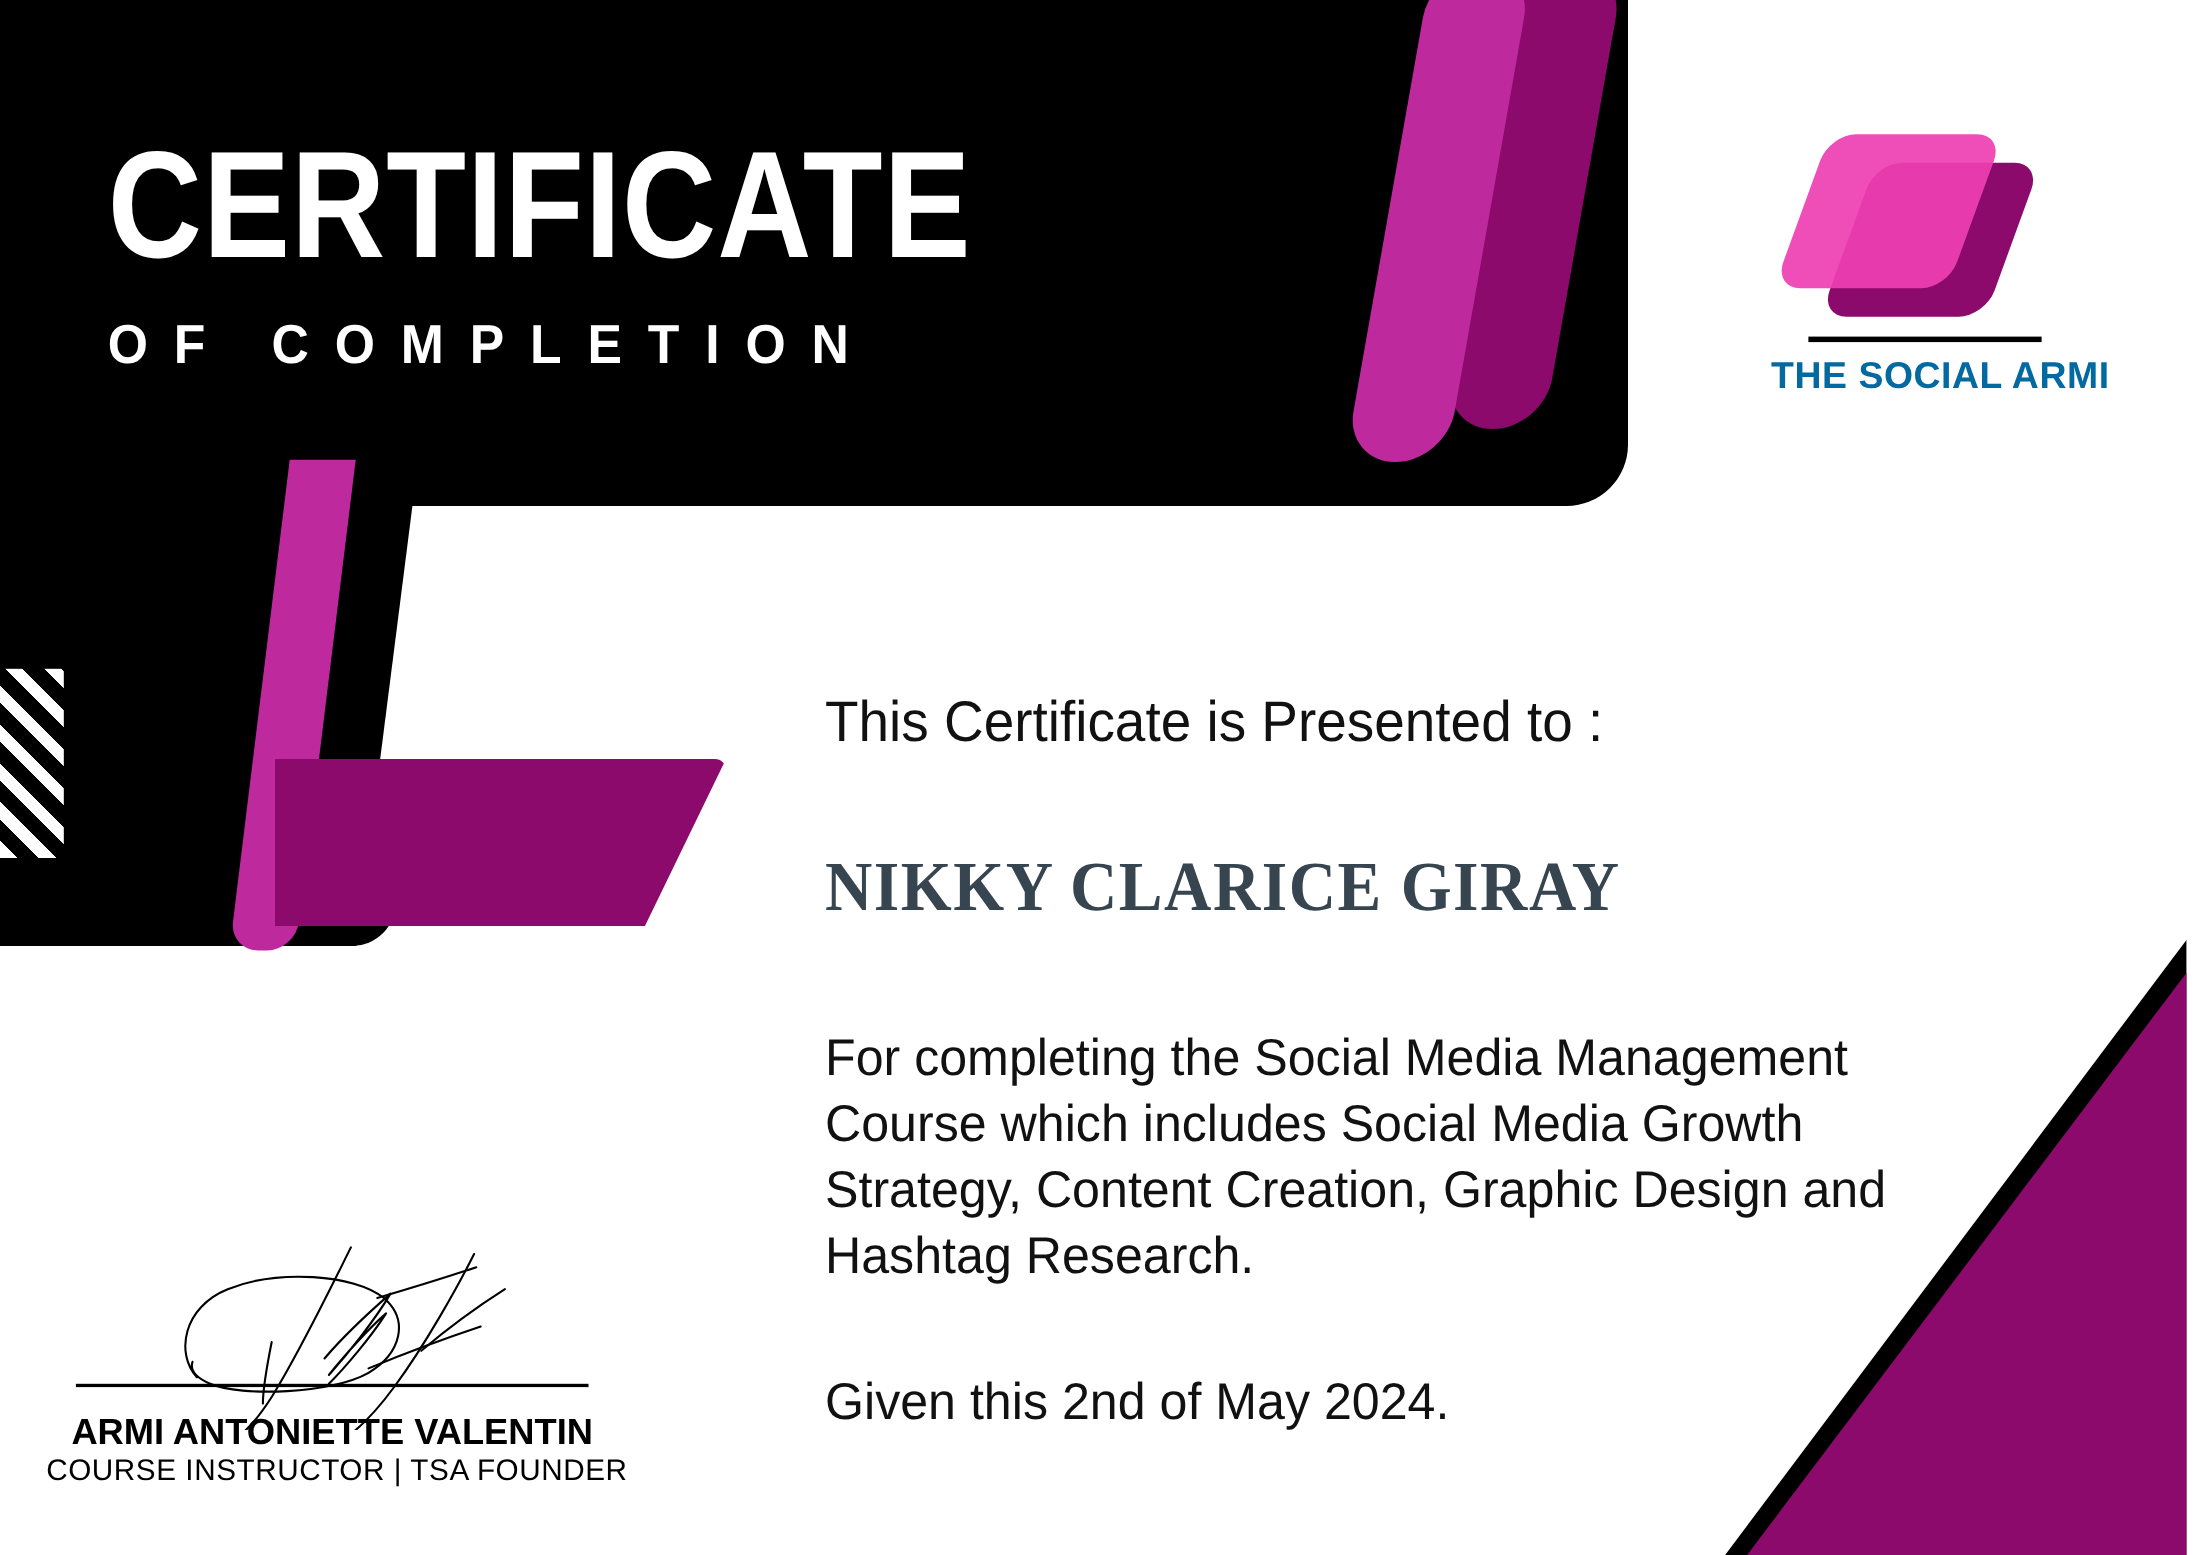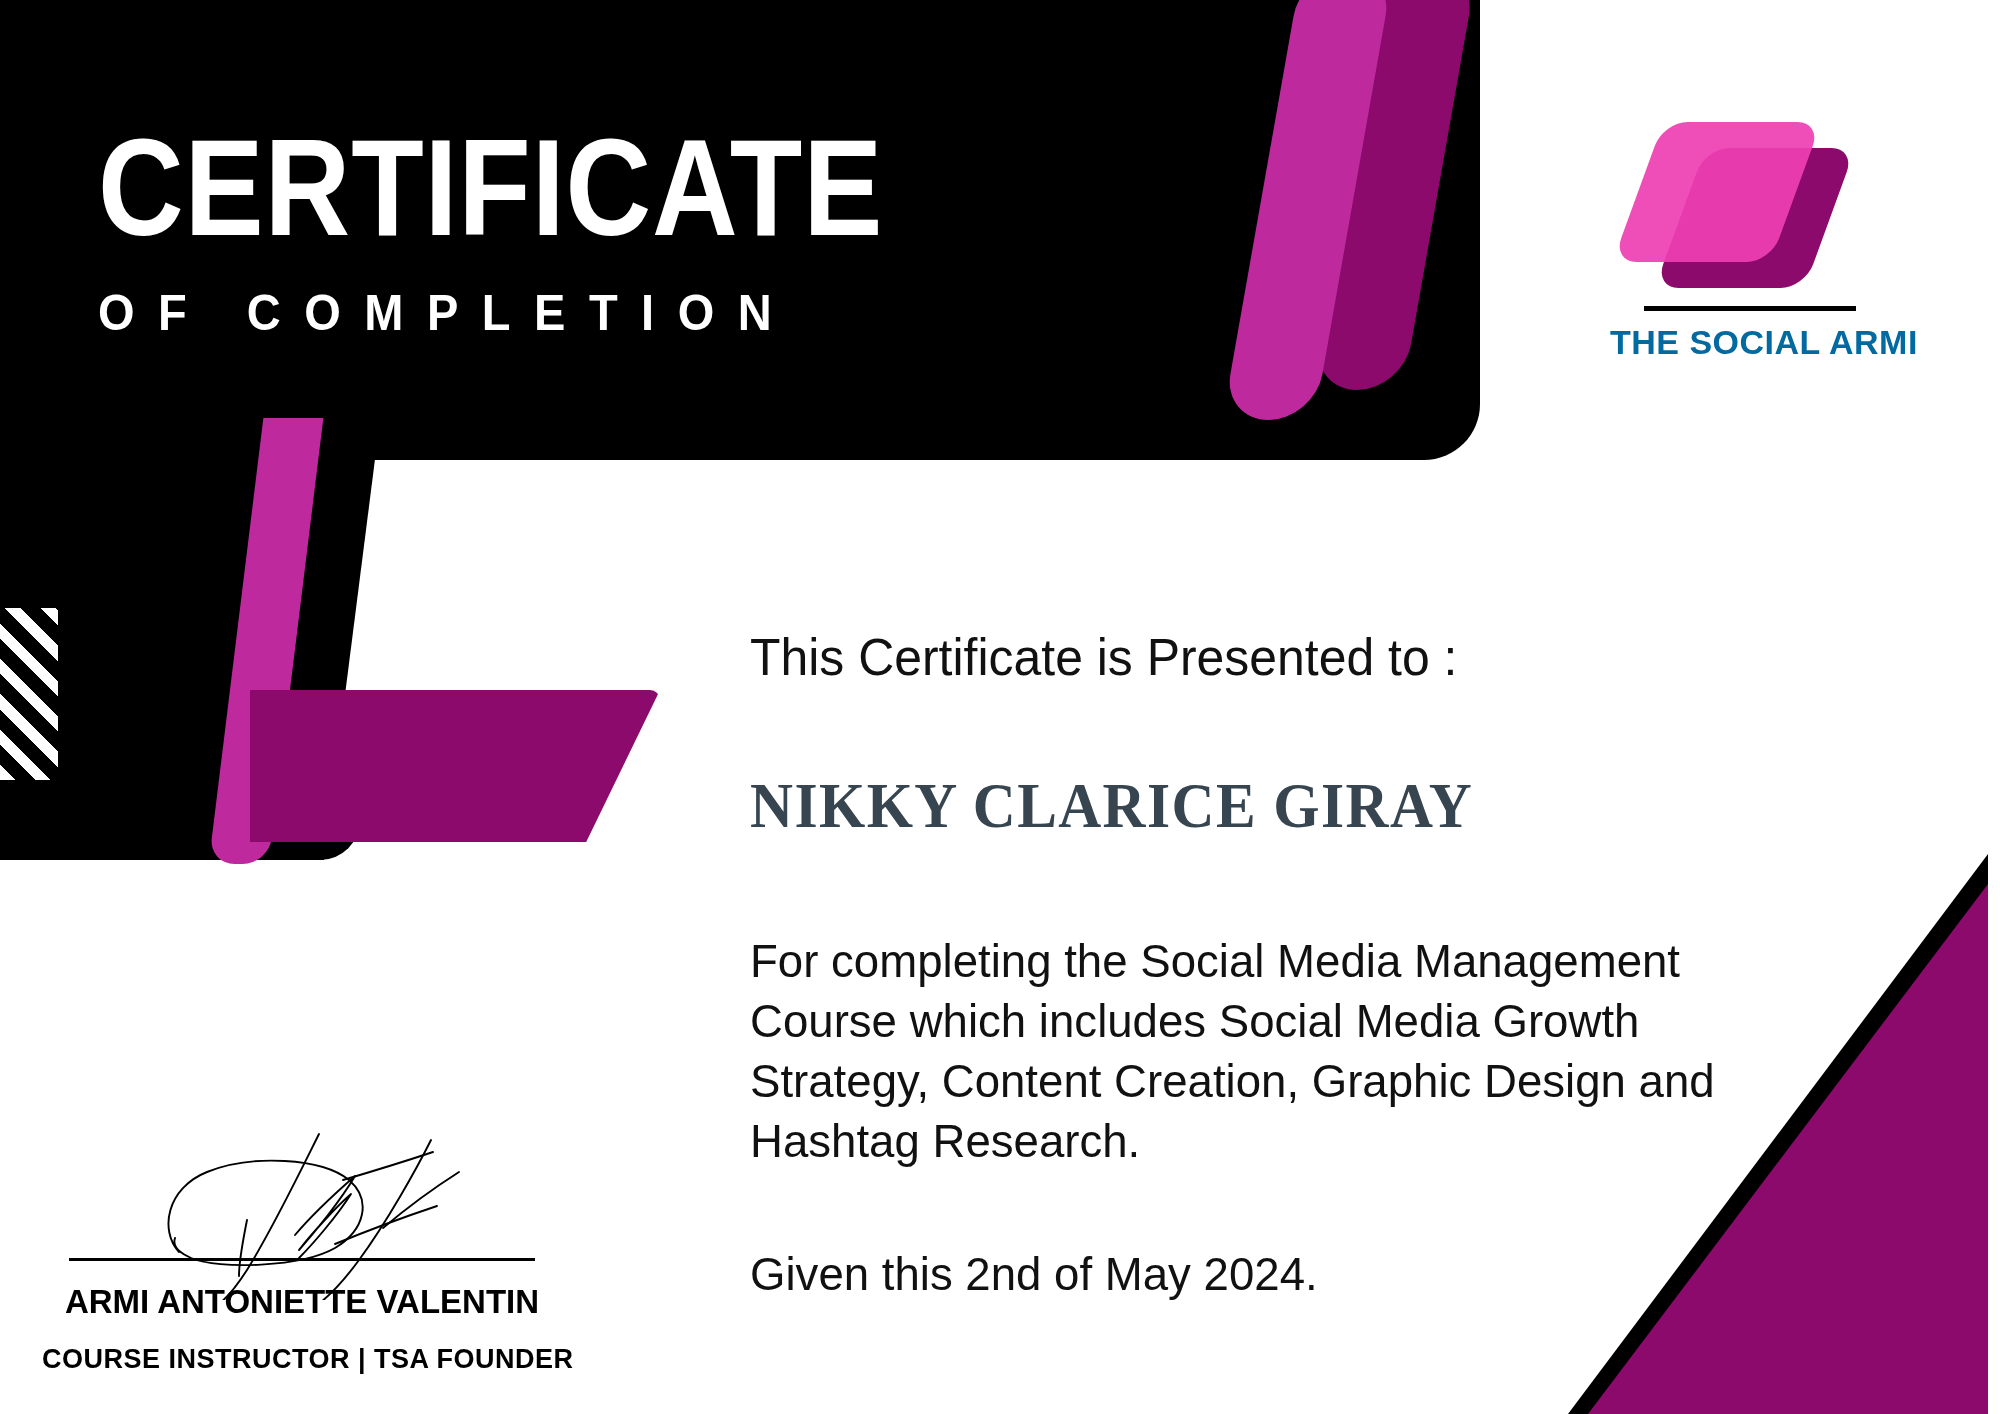--- a/index.html
+++ b/index.html
@@ -288,23 +288,23 @@
     font-size: 33px;
     font-weight: bold;
     letter-spacing: 0px;
     margin-top: 22px;
     white-space: nowrap;
   }
   #signer-role {
     color: #000000;
     font-family: "Liberation Sans", sans-serif;
     font-size: 27px;
-    font-weight: bold;
+    font-weight: normal;
     letter-spacing: 0.5px;
-    margin-top: 23px;
+    margin-top: 0;
     white-space: nowrap;
   }
 </style>
 </head>
 <body>
 
 <div id="cert">
 
   <div class="layer" id="black-panel"></div>
   <div class="layer" id="black-panel-lower"></div>

